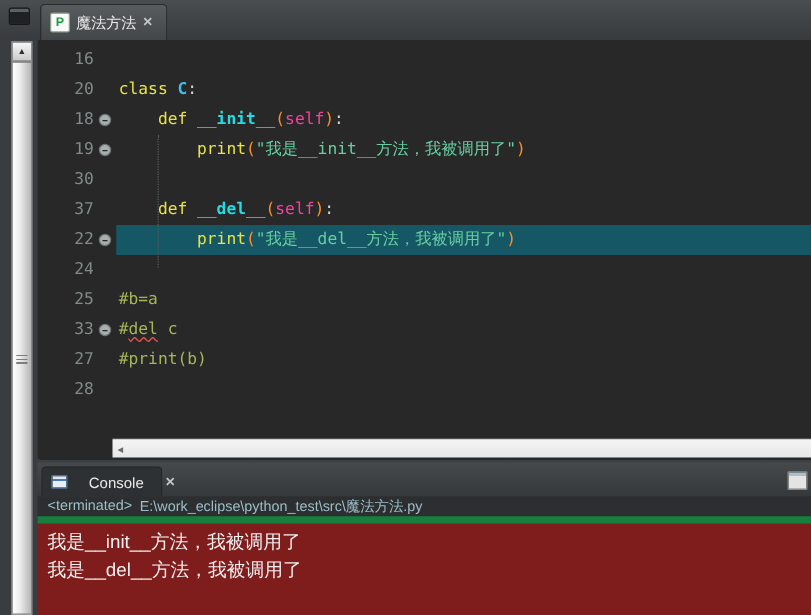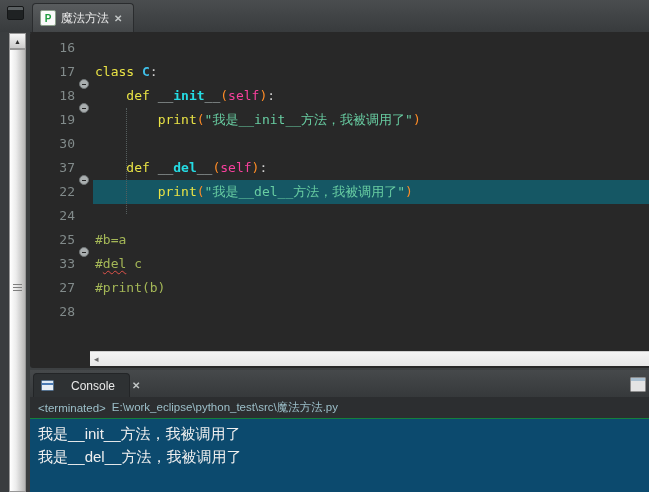--- a/index.html
+++ b/index.html
@@ -49,21 +49,21 @@
   .grip{
     position:absolute;left:3px;top:234px;width:9px;height:8px;
     background:repeating-linear-gradient(#7e7e7e 0 1px,transparent 1px 3px);
   }
   
   .editor{
     position:absolute;left:30px;top:32px;width:619px;height:336px;
     background:#282828;border-radius:3px 0 0 3px;
   }
   .code-lines{position:absolute;left:0;top:4px;right:0;}
-  .row{display:flex;height:24px;align-items:center;}
+  .row{display:flex;height:24px;align-items:flex-end;}
   .num{
     width:48px;flex:none;text-align:right;padding-right:3px;box-sizing:border-box;
     color:var(--c-gutter_text,#828b8b);font-family:"DejaVu Sans Mono",monospace;
     font-size:13px;line-height:24px;cursor:pointer;
   }
   .foldc{width:15px;flex:none;position:relative;cursor:pointer;}
   .fold-dot{
     position:absolute;left:1px;top:7px;width:10px;height:10px;border-radius:50%;
     background:#a9aeaf;border:1px solid #6f7475;box-sizing:border-box;
   }
@@ -117,28 +117,28 @@
     background:linear-gradient(#dfe9f4 0 2px,#4a7ab5 2px 4px,#e8eef5 4px);
     box-sizing:border-box;
   }
   .restore-btn{
     position:absolute;right:3px;top:7px;width:14px;height:13px;
     background:linear-gradient(#a9bfd0 0 3px,#e4e4e4 3px);
     border:1px solid #8c8c8c;border-radius:1px;cursor:pointer;
   }
   .console-status{
     position:absolute;left:30px;top:397px;width:619px;height:22px;
-    background:#2c2e30;border-bottom:1px solid #15803d;box-sizing:border-box;
+    background:#2c2e30;border-bottom:6px solid #15803d;box-sizing:border-box;
     display:flex;align-items:center;gap:6px;padding-left:8px;
     font-size:11.5px;white-space:nowrap;overflow:hidden;
   }
   .st-prefix,.st-path{color:var(--c-status_text,#9cbfc9);}
   .console-out{
     position:absolute;left:30px;top:419px;width:619px;height:73px;
-    background:#0c4a6e;padding-top:3px;box-sizing:border-box;cursor:text;
+    background:#7f1d1d;padding-top:3px;box-sizing:border-box;cursor:text;
   }
   .oline{
     color:var(--c-console_text,#efefef);font-size:15px;line-height:23px;
     padding-left:8px;white-space:pre;font-family:"Liberation Sans",sans-serif;
   }
 </style>
 </head>
 <body>
 
 <div class="screen">
@@ -162,21 +162,21 @@
   </div>
 
   <div class="editor">
     <div class="code-lines" id="code-lines">
         <div class="row">
           <span class="num">16</span>
           <span class="foldc"></span>
           <div class="code"></div>
         </div>
         <div class="row">
-          <span class="num">17</span>
+          <span class="num">20</span>
           <span class="foldc">
             <span class="fold-dot"></span>
           </span>
           <div class="code"><span class="tk-kw">class </span><span class="tk-cls tk-b">C</span><span class="tk-pun">:</span></div>
         </div>
         <div class="row">
           <span class="num">18</span>
           <span class="foldc">
             <span class="fold-dot"></span>
           </span>

